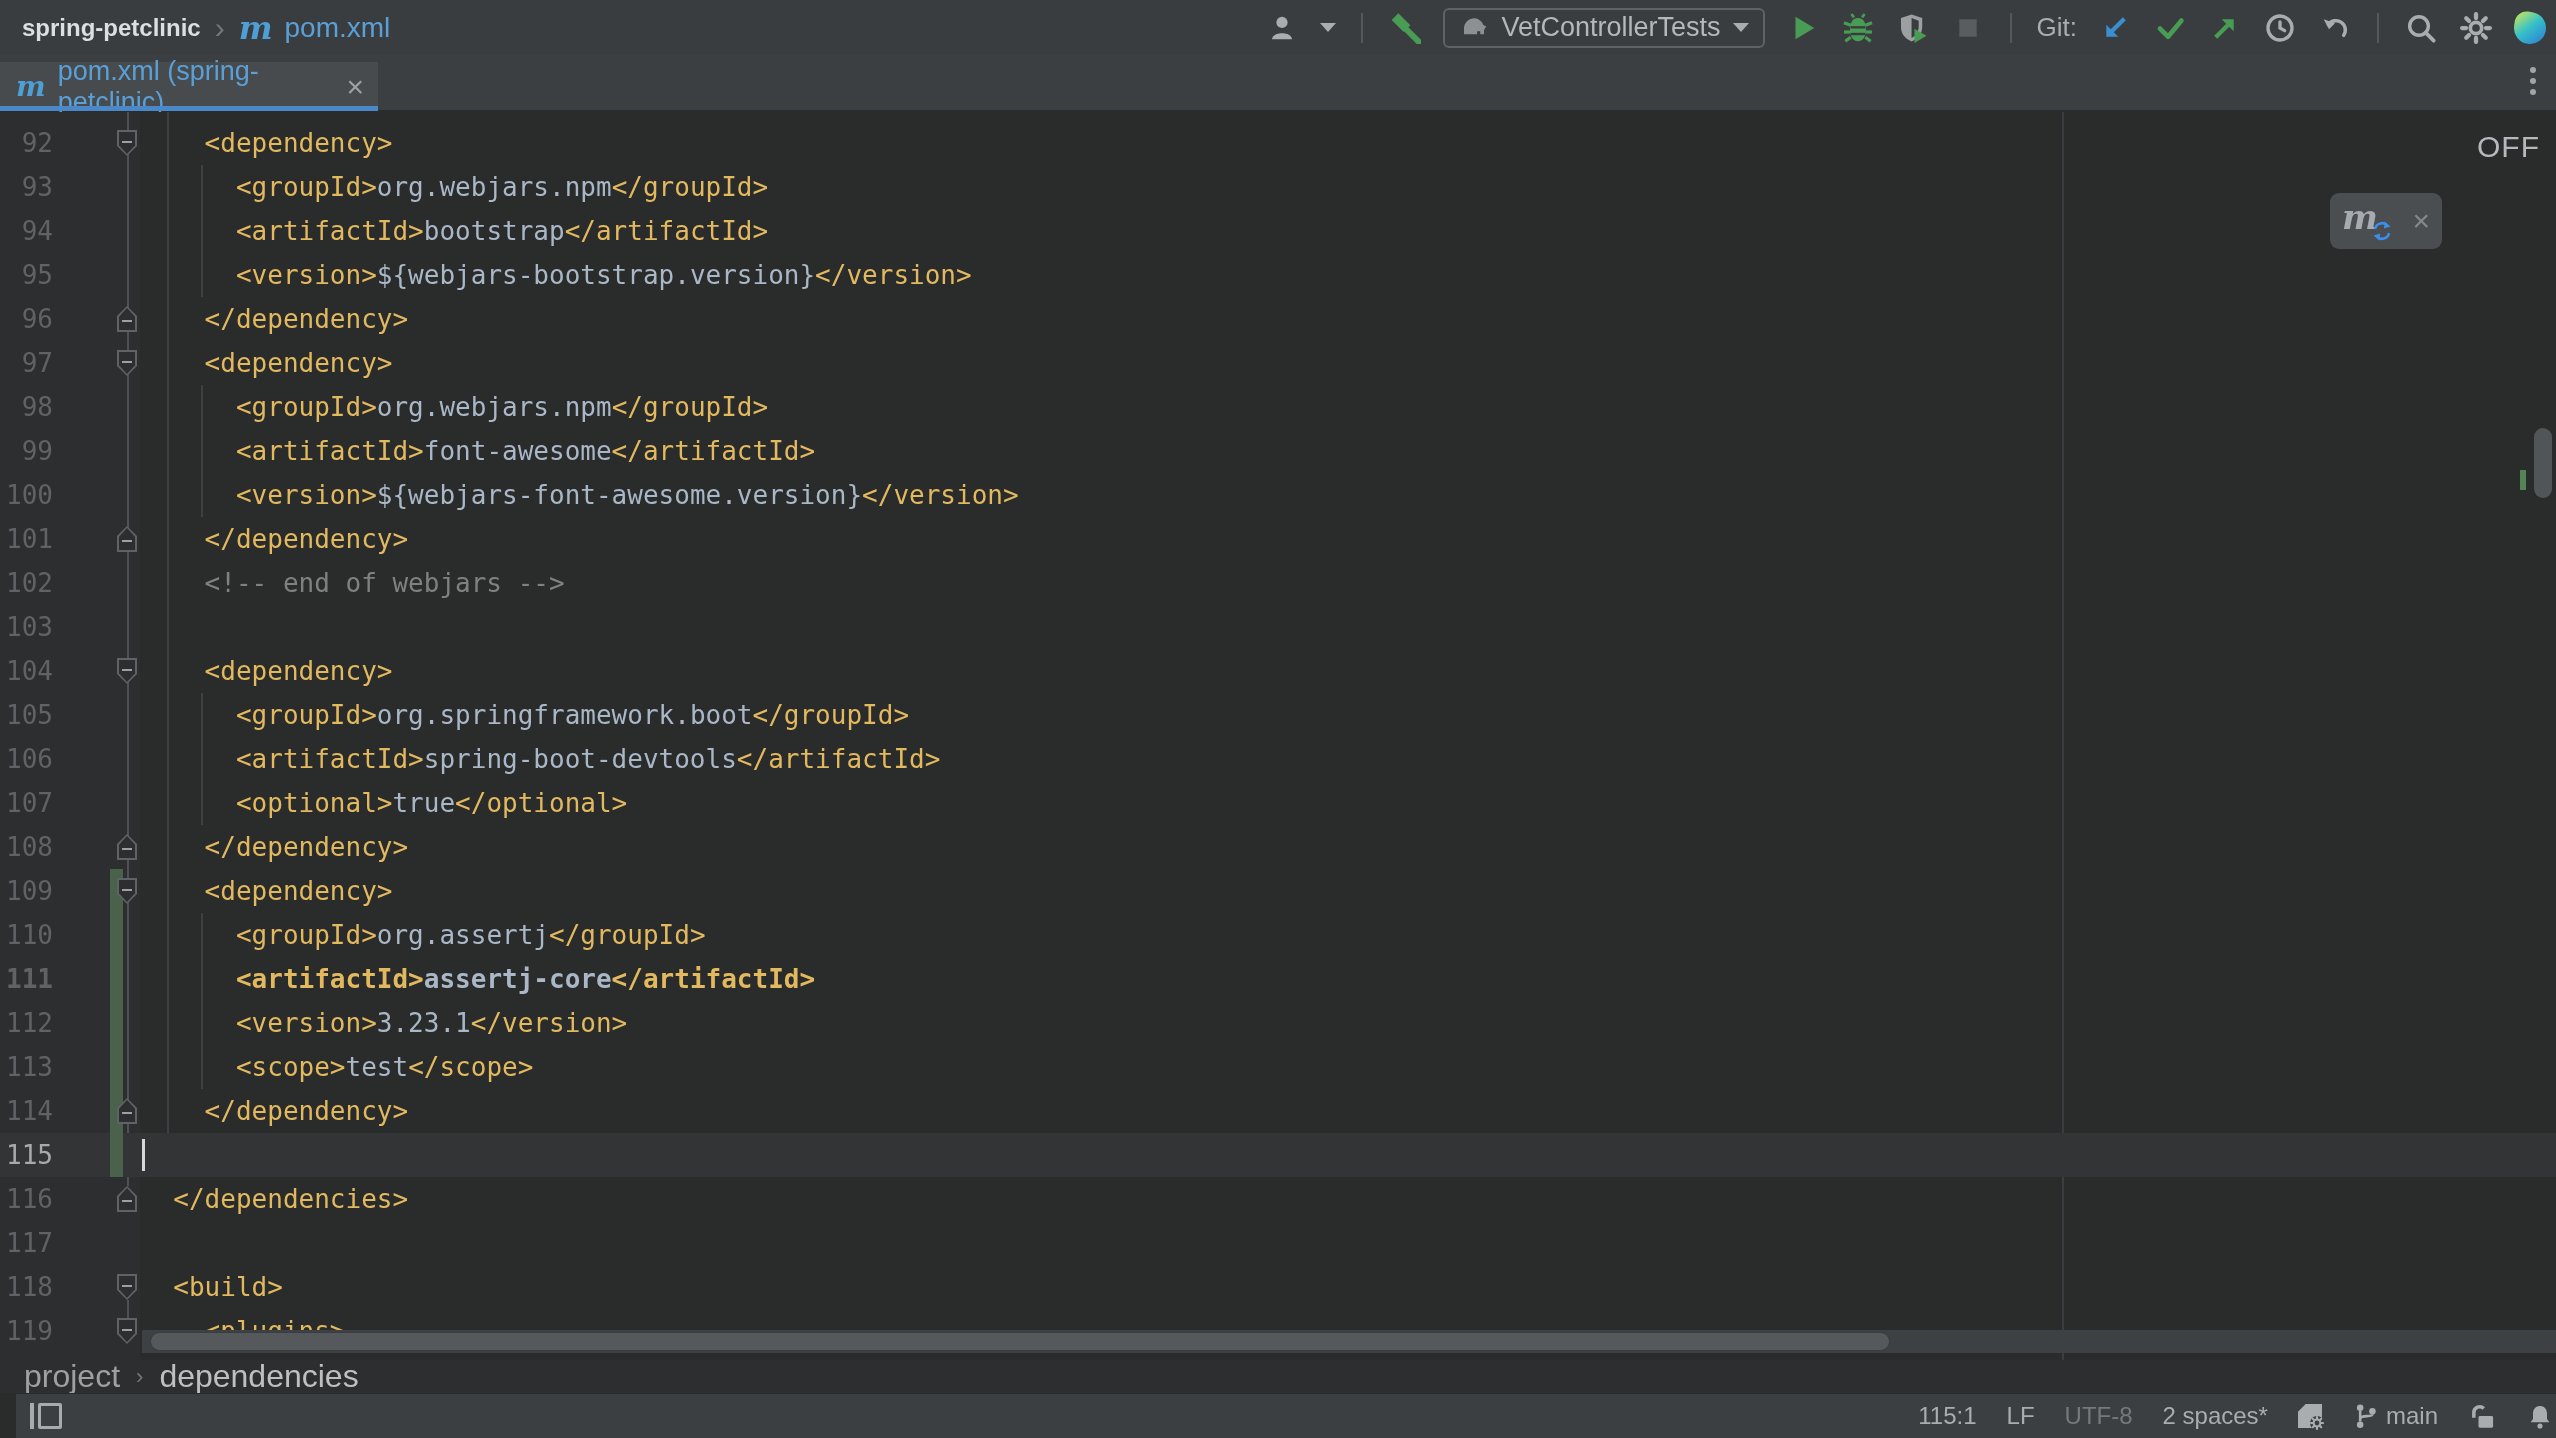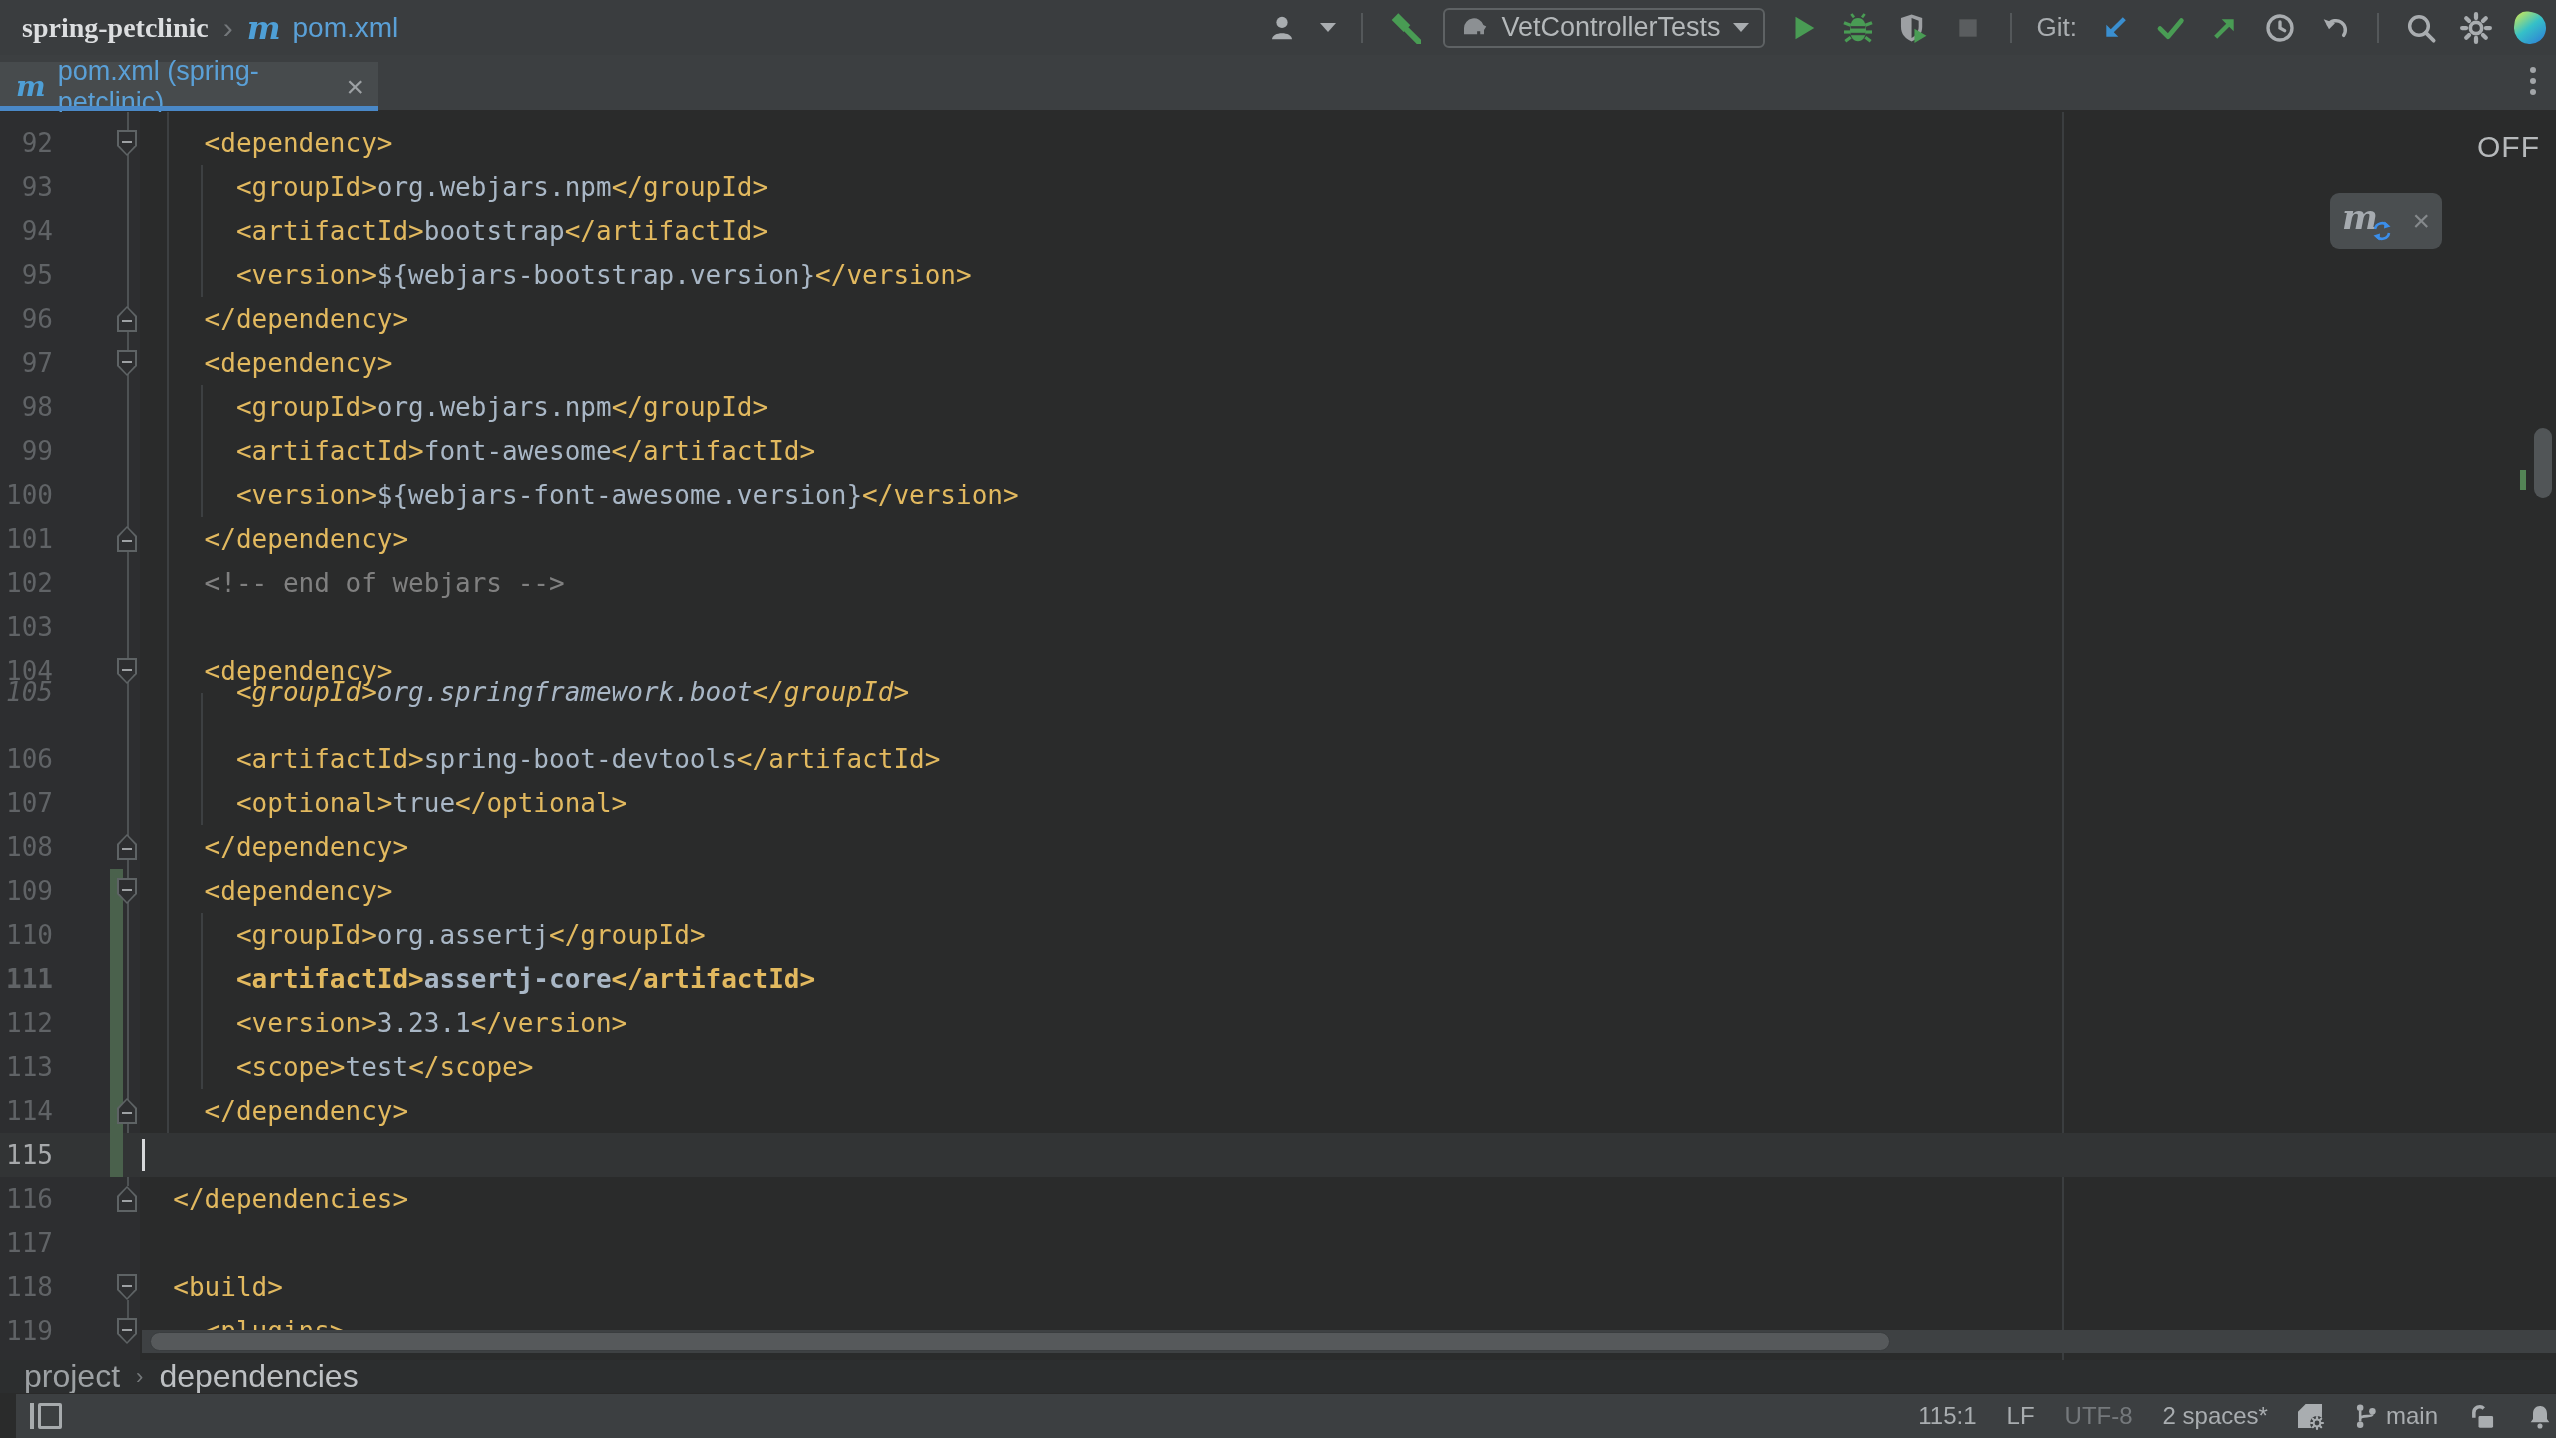--- a/index.html
+++ b/index.html
@@ -4,21 +4,21 @@
 <style>
   html,body{margin:0;padding:0;background:#1e1e1e;}
   *{box-sizing:border-box;}
   #app{position:relative;width:2556px;height:1438px;overflow:hidden;
        font-family:"Liberation Sans","DejaVu Sans",sans-serif;background:#2A2B2B;}
 
   
   .titlebar{position:absolute;left:0;top:0;width:2556px;height:55px;background:#3A3D3F;
             display:flex;align-items:center;}
   .tb-crumbs{display:flex;align-items:center;gap:12px;padding-left:22px;}
-  .tb-project{font-size:28px;font-weight:bold;color:#DCDEE0;font-family:Liberation Serif, serif;}
+  .tb-project{font-size:24px;font-weight:bold;color:#DCDEE0;}
   .tb-sep{font-size:30px;color:#73777A;margin:0 2px;}
   .mlogo{font-family:"DejaVu Serif",serif;font-style:italic;font-weight:bold;color:#4E9FD6;
          font-size:32px;line-height:1;}
   .tb-file{font-size:28px;color:#5AA0D7;}
   .toolbar{position:absolute;right:10px;top:0;height:55px;display:flex;align-items:center;gap:21px;}
   .tbi{display:flex;align-items:center;justify-content:center;width:34px;height:34px;}
   .tdiv{width:2px;height:30px;background:#54585A;margin:0 4px;}
   .runbox{display:flex;align-items:center;gap:12px;height:40px;padding:0 14px;
           border:2px solid #5E6264;border-radius:6px;min-width:268px;}
   .runbox .label{font-size:27px;color:#B4B8BA;}
@@ -325,21 +325,21 @@
         </div>
         <div class="row" style="top: 537px;">
           <span class="lnum">104</span>
           <span class="fold down">
             <span class="outer"></span>
             <span class="inner"></span>
             <span class="minus"></span>
           </span>
           <span class="codetext"><span class="seg-t">    &lt;dependency&gt;</span></span>
         </div>
-        <div class="row" style="top: 558px; font-style: italic;">
+        <div class="row" style="top: 581px;">
           <span class="lnum">105</span>
           <span class="codetext"><span class="seg-t">      &lt;groupId&gt;</span><span class="seg-x">org.springframework.boot</span><span class="seg-t">&lt;/groupId&gt;</span></span>
         </div>
         <div class="row" style="top: 625px;">
           <span class="lnum">106</span>
           <span class="codetext"><span class="seg-t">      &lt;artifactId&gt;</span><span class="seg-x">spring-boot-devtools</span><span class="seg-t">&lt;/artifactId&gt;</span></span>
         </div>
         <div class="row" style="top: 669px;">
           <span class="lnum">107</span>
           <span class="codetext"><span class="seg-t">      &lt;optional&gt;</span><span class="seg-x">true</span><span class="seg-t">&lt;/optional&gt;</span></span>

